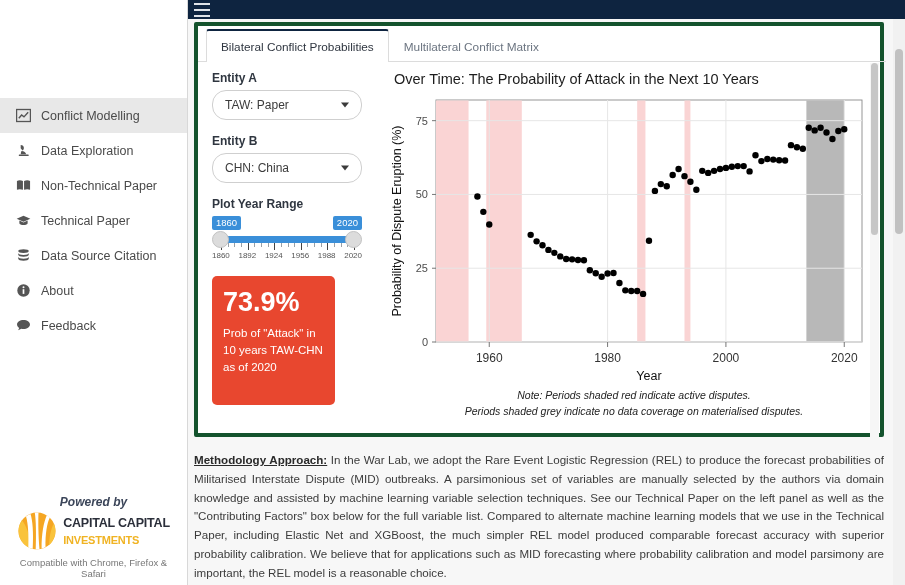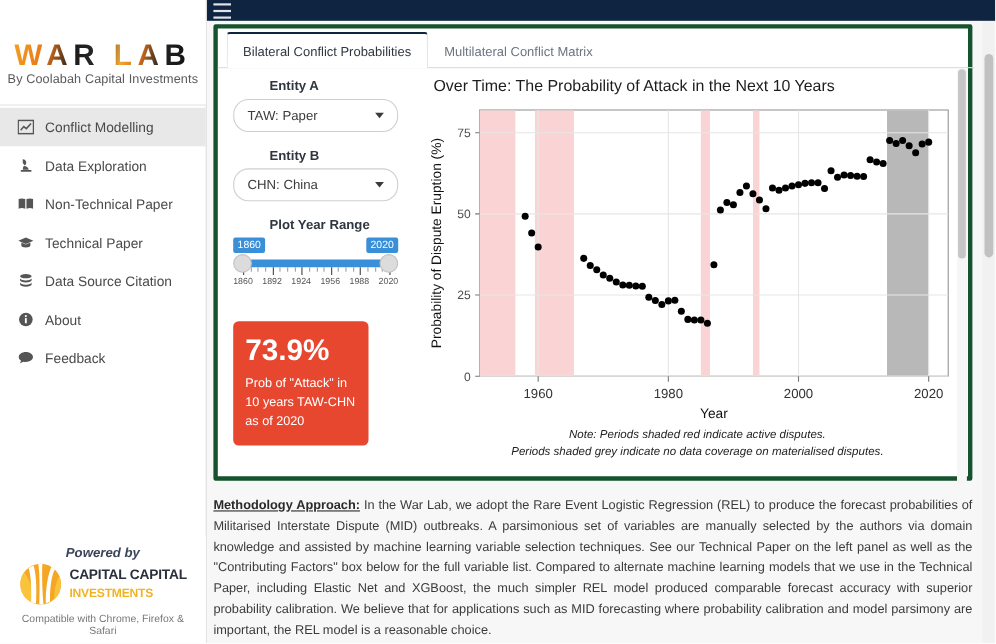--- a/index.html
+++ b/index.html
@@ -82,21 +82,21 @@
   .tab {
     font-size:11.8px; color:#6b7480; padding:9px 14px 8px; cursor:pointer;
     border:1px solid transparent; border-bottom:none; position:relative; top:1px;
   }
   .tab.active {
     color:#2f3640; background:#fff; border-color:#dcdcdc;
     border-top:2px solid #0e2440; border-radius:3px 3px 0 0;
   }
 
   .controls { position:absolute; left:14px; top:45px; width:165px; }
-  .ctl-label { font-size:12px; font-weight:bold; color:#2f3640; margin-bottom:5px;margin-left:33px;}
+  .ctl-label { font-size:12px; font-weight:bold; color:#2f3640; margin-bottom:5px;}
   .select {
     position:relative; width:150px; height:30px; border:1px solid #cfcfcf;
     border-radius:14px; background:#fff; display:flex; align-items:center;
     padding:0 26px 0 12px; font-size:12px; color:#3b3b3b; cursor:pointer;
   }
   .caret {
     position:absolute; right:12px; top:50%; transform:translateY(-50%);
     width:0; height:0; border-left:4.5px solid transparent;
     border-right:4.5px solid transparent; border-top:5.5px solid #3b3b3b;
   }
@@ -122,22 +122,22 @@
   .sl-handle.right { right:0; }
   .sl-ticks { position:absolute; top:27px; left:9px; width:133px; height:7px;}
   .sl-ticks i { position:absolute; top:0; width:1px; background:#9aa0a6; display:block;}
   .sl-nums {
     position:absolute; top:35px; left:0; width:150px; display:flex;
     justify-content:space-between; font-size:8px; color:#555;
   }
 
   
   .statbox {
-    margin-top:24px; width:123px; background:#e8472f; color:#fff;
-    border-radius:5px; padding:12px 11px 14px;
+    margin-top:8px; width:123px; background:#e8472f; color:#fff;
+    border-radius:5px; padding:12px 11px 30px;
   }
   .stat-pct { font-size:27px; font-weight:bold; line-height:1.05; margin-bottom:9px;}
   .stat-desc { font-size:11.5px; line-height:1.45; }
 
   
   .chart-area { position:absolute; left:190px; top:44px; width:492px; height:365px;}
   .chart-title {
     text-align:left; font-size:14.5px; color:#1d1d1d; margin-top:1px; margin-left:6px;
   }
   .chart-svg { position:absolute; left:0; top:22px; }
@@ -177,24 +177,20 @@
   <div class="topbar">
     <div class="topbar-left"></div>
     <div class="hamburger">
       <span></span>
         <span></span>
         <span></span>
     </div>
   </div>
 
   <div class="sidebar">
-    <div class="logo-wrap">
-      <div class="warlab">WAR LAB</div>
-      <div class="warlab-sub">By Coolabah Capital Investments</div>
-    </div>
 
     <div class="navlist">
       <div class="navitem active">
         <span class="navicon">
           <svg width="15" height="15" viewBox="0 0 16 16">
               <rect x="0.6" y="1.6" width="14.8" height="12.8" fill="none" stroke="#555" stroke-width="1.4"></rect>
               <polyline points="3,11 6,7.5 8.5,9.5 13,4.5" fill="none" stroke="#555" stroke-width="1.5"></polyline>
             </svg>
         </span>
         <span>Conflict Modelling</span>

